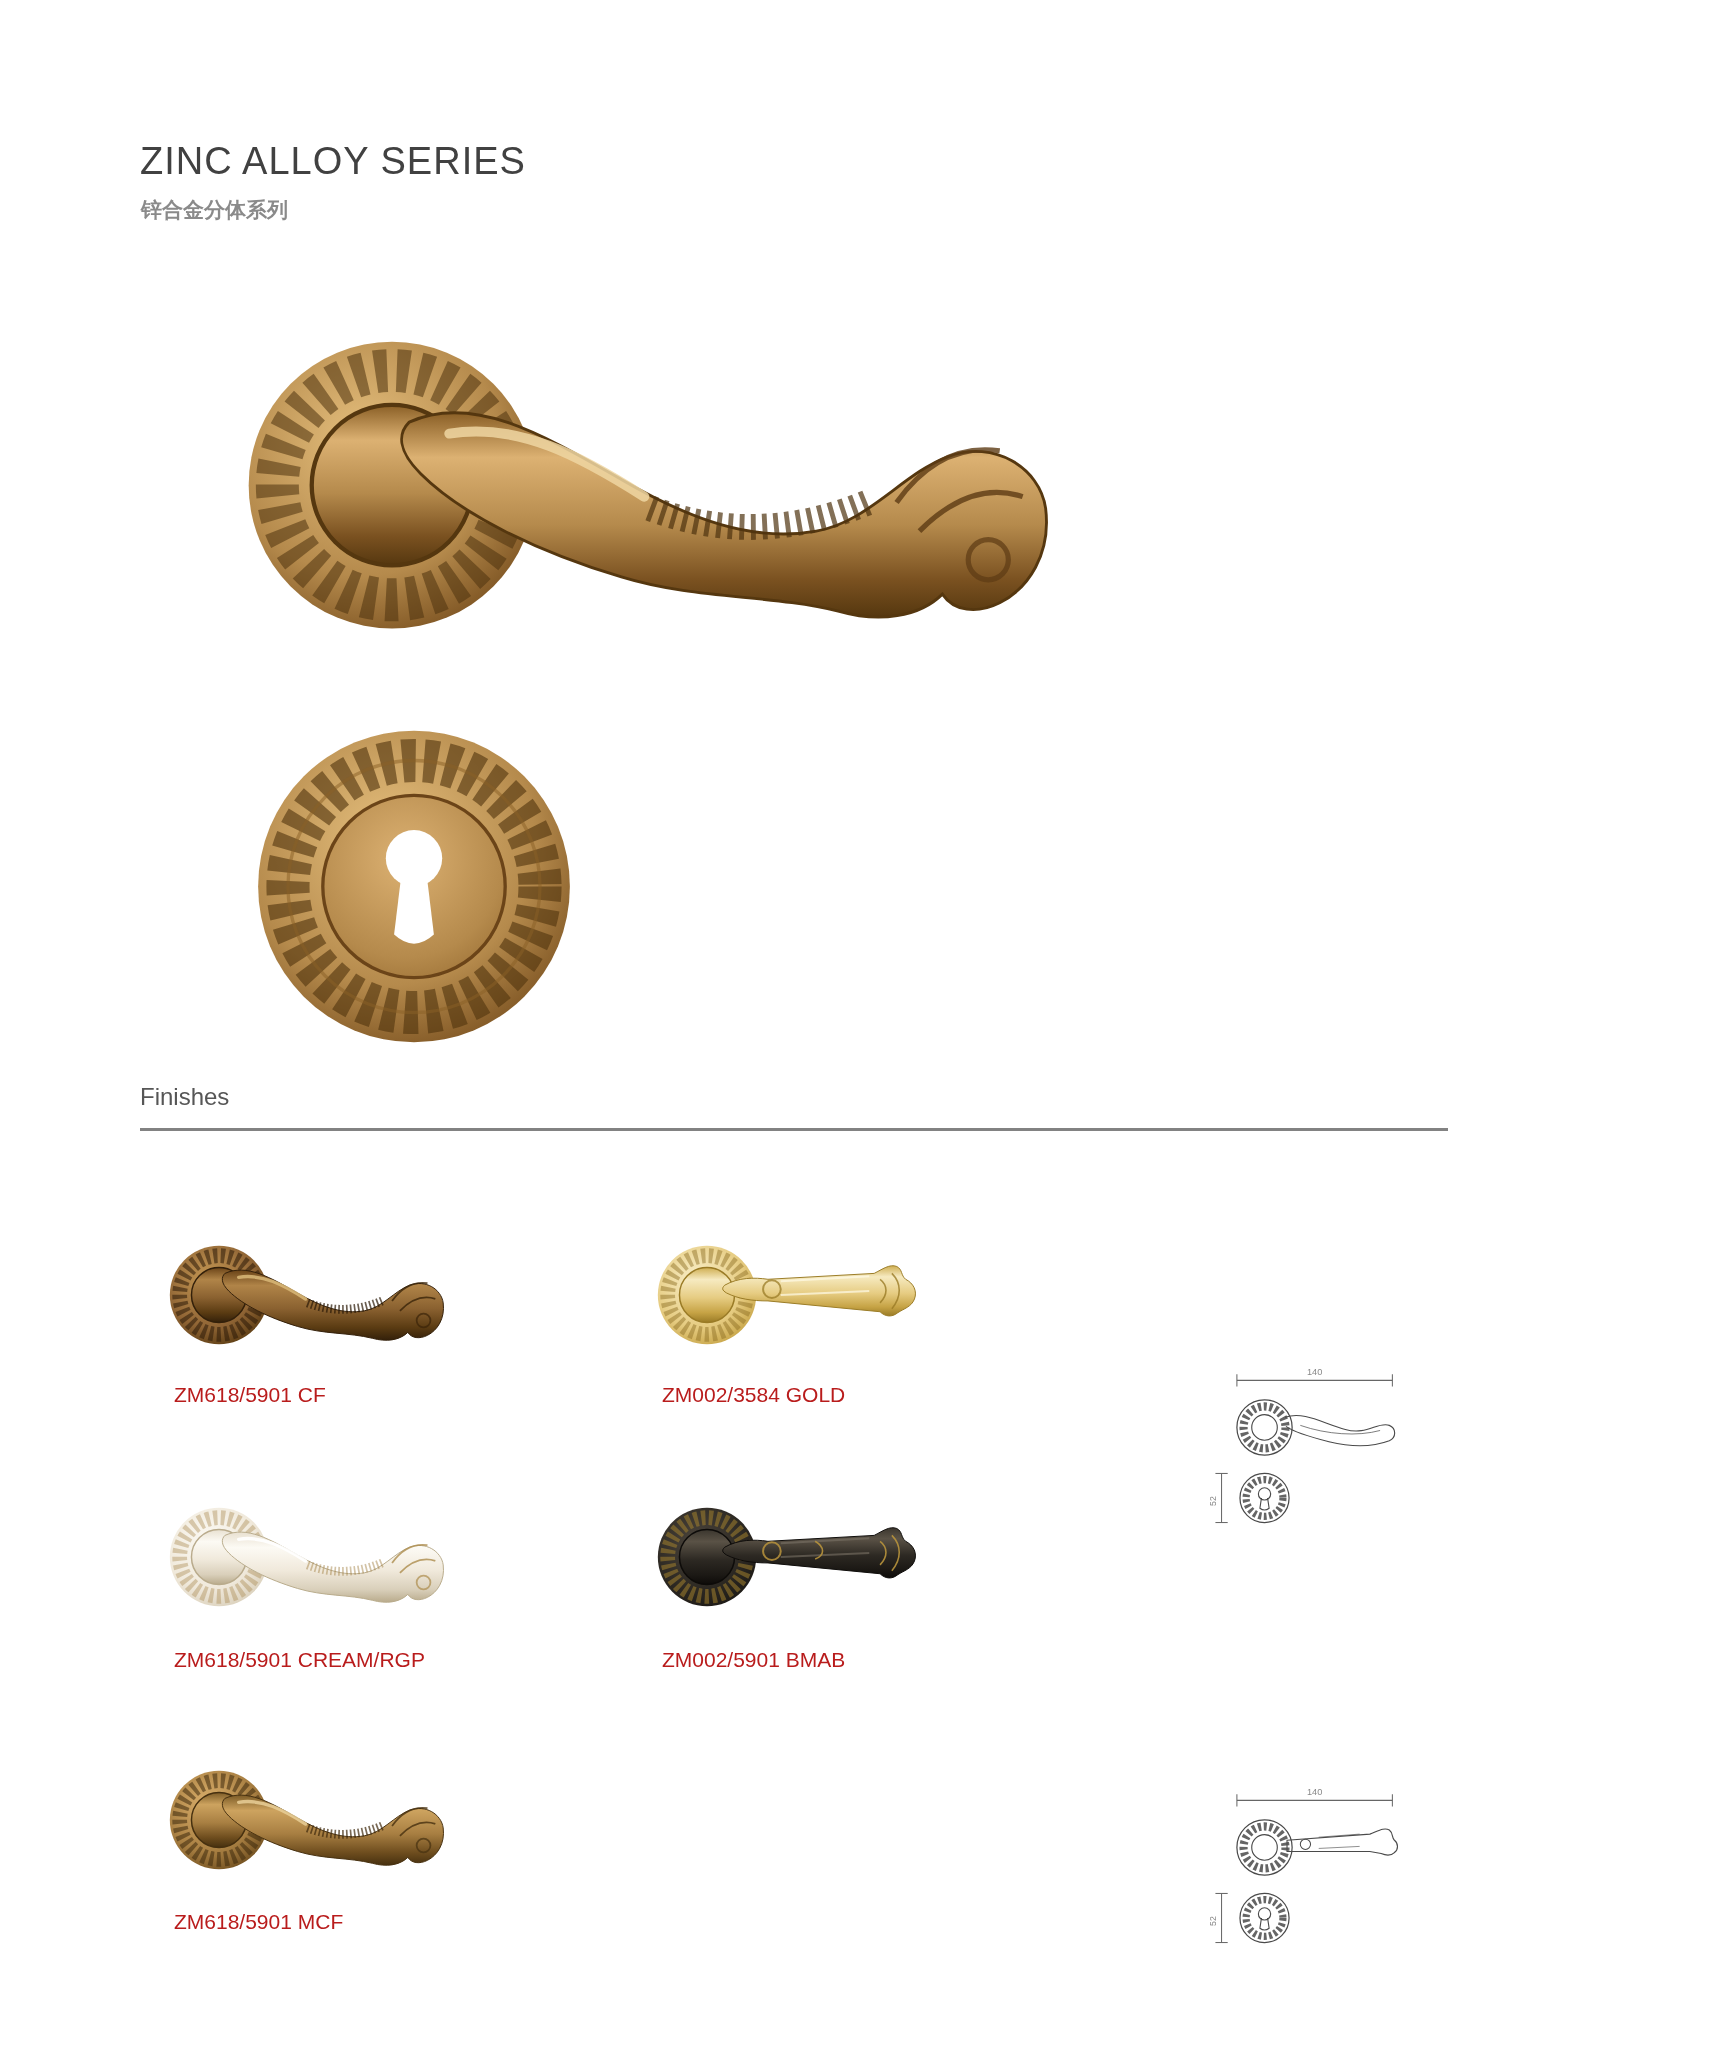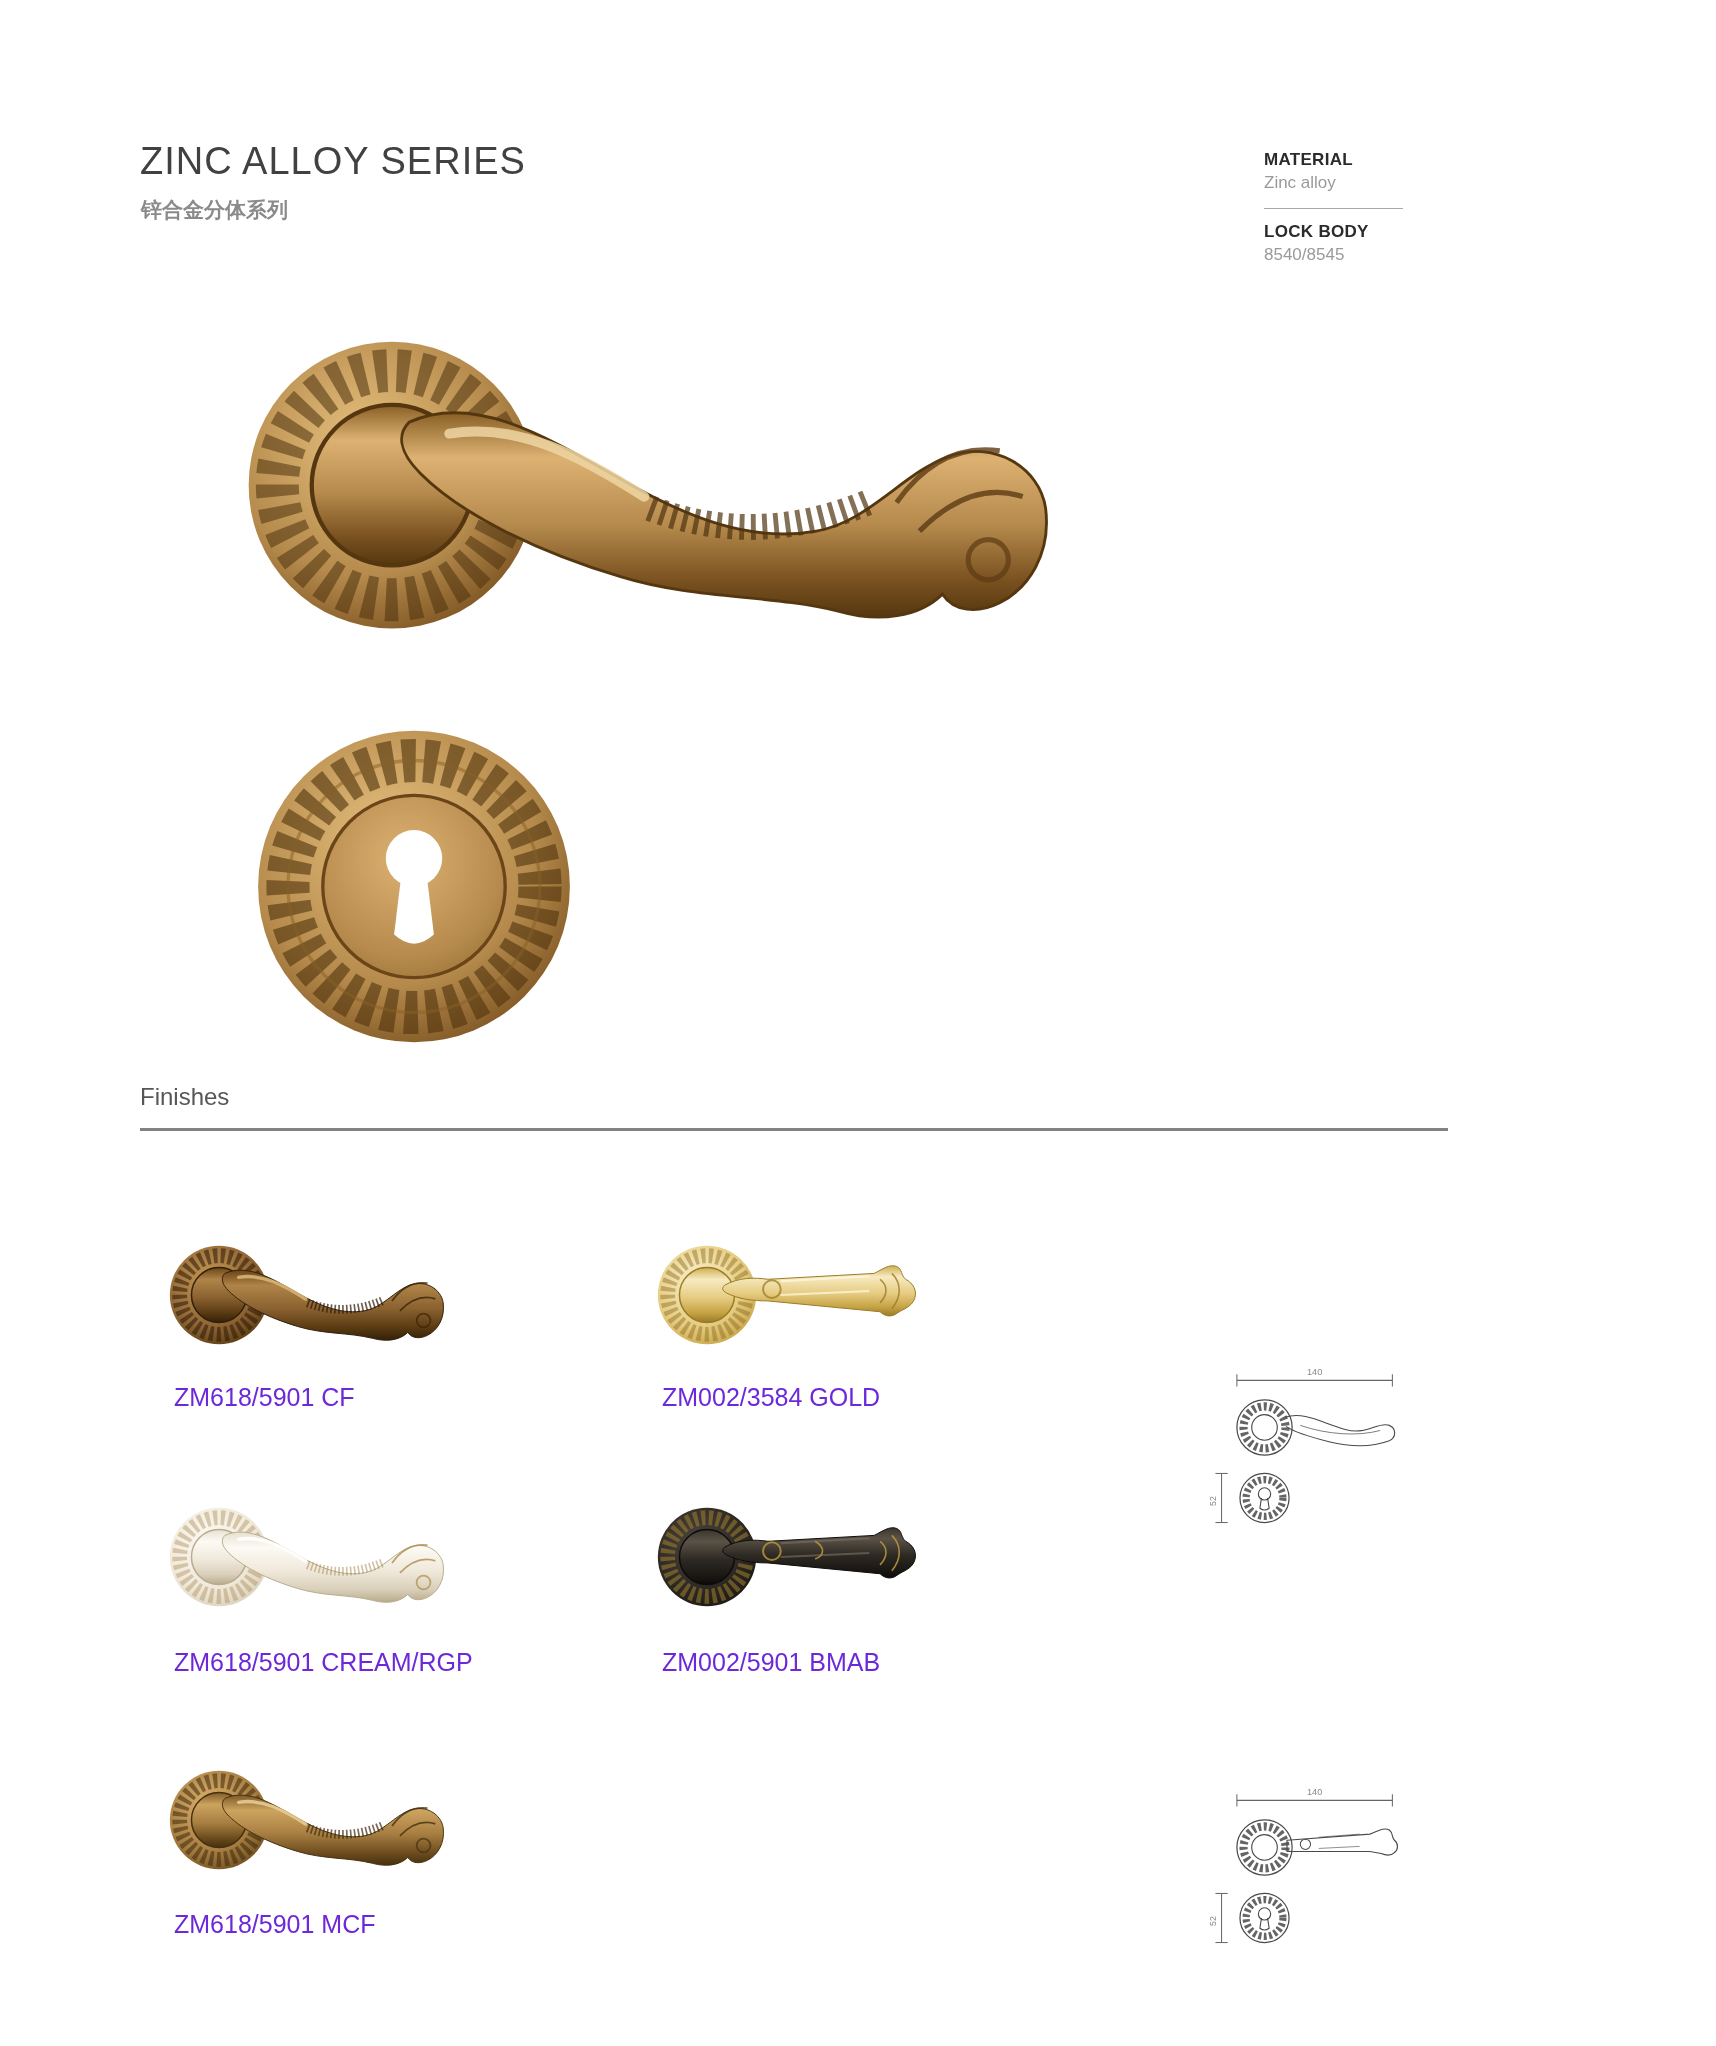--- a/index.html
+++ b/index.html
@@ -27,21 +27,21 @@
   
   .hero-svg { left: 220px; top: 296px; width: 860px; height: 387px; }
   .esc-svg  { left: 248px; top: 724px; width: 332px; height: 325px; }
 
   
   .finishes-heading { left: 140px; top: 1083px; font-size: 24px; color: #565656; font-weight: 400; }
   .finishes-divider { left: 140px; top: 1128px; width: 1308px; border: 0; border-top: 3px solid #828282; margin: 0; }
 
   .finish-item { position: absolute; width: 330px; display: flex; flex-direction: column; }
   .finish-item svg { width: 295px; height: 133px; display: block; }
-  .finish-code { font-size: 25px; color: #6d28d9; padding-left: 14px; }
+  .finish-code { font-size: 21px; color: #b91c1c; padding-left: 14px; }
   .fi-0 { left: 160px; top: 1230px; } .fi-0 .finish-code { margin-top: 20px; }
   .fi-1 { left: 648px; top: 1230px; } .fi-1 .finish-code { margin-top: 20px; }
   .fi-2 { left: 160px; top: 1492px; } .fi-2 .finish-code { margin-top: 23px; }
   .fi-3 { left: 648px; top: 1492px; } .fi-3 .finish-code { margin-top: 23px; }
   .fi-4 { left: 160px; top: 1755px; } .fi-4 .finish-code { margin-top: 22px; }
 
   
   .tech-svg { width: 205px; height: 179px; }
   .td-0 { left: 1206px; top: 1364px; }
   .td-1 { left: 1206px; top: 1784px; }
@@ -49,27 +49,20 @@
   svg text { font-family: "Liberation Sans", sans-serif; }
 </style>
 </head>
 <body>
 
 <div class="page">
 
   <div class="abs title">ZINC ALLOY SERIES</div>
   <div class="abs subtitle">锌合金分体系列</div>
 
-  <div class="abs specs">
-    <div class="spec-label">MATERIAL</div>
-    <div class="spec-value">Zinc alloy</div>
-    <hr class="spec-divider">
-    <div class="spec-label">LOCK BODY</div>
-    <div class="spec-value">8540/8545</div>
-  </div>
 
   <svg class="abs hero-svg" viewBox="0 0 300 135" aria-hidden="true">
     <defs>
       <radialGradient id="hero_rose" cx="40%" cy="35%" r="85%">
         <stop offset="0%" stop-color="#e6c07e"></stop>
           <stop offset="55%" stop-color="#b58a4c"></stop>
         <stop offset="85%" stop-color="#7a5120"></stop>
           <stop offset="100%" stop-color="#4a2f0e"></stop>
       </radialGradient>
       <linearGradient id="hero_lever" x1="0" y1="0" x2="0" y2="1">

